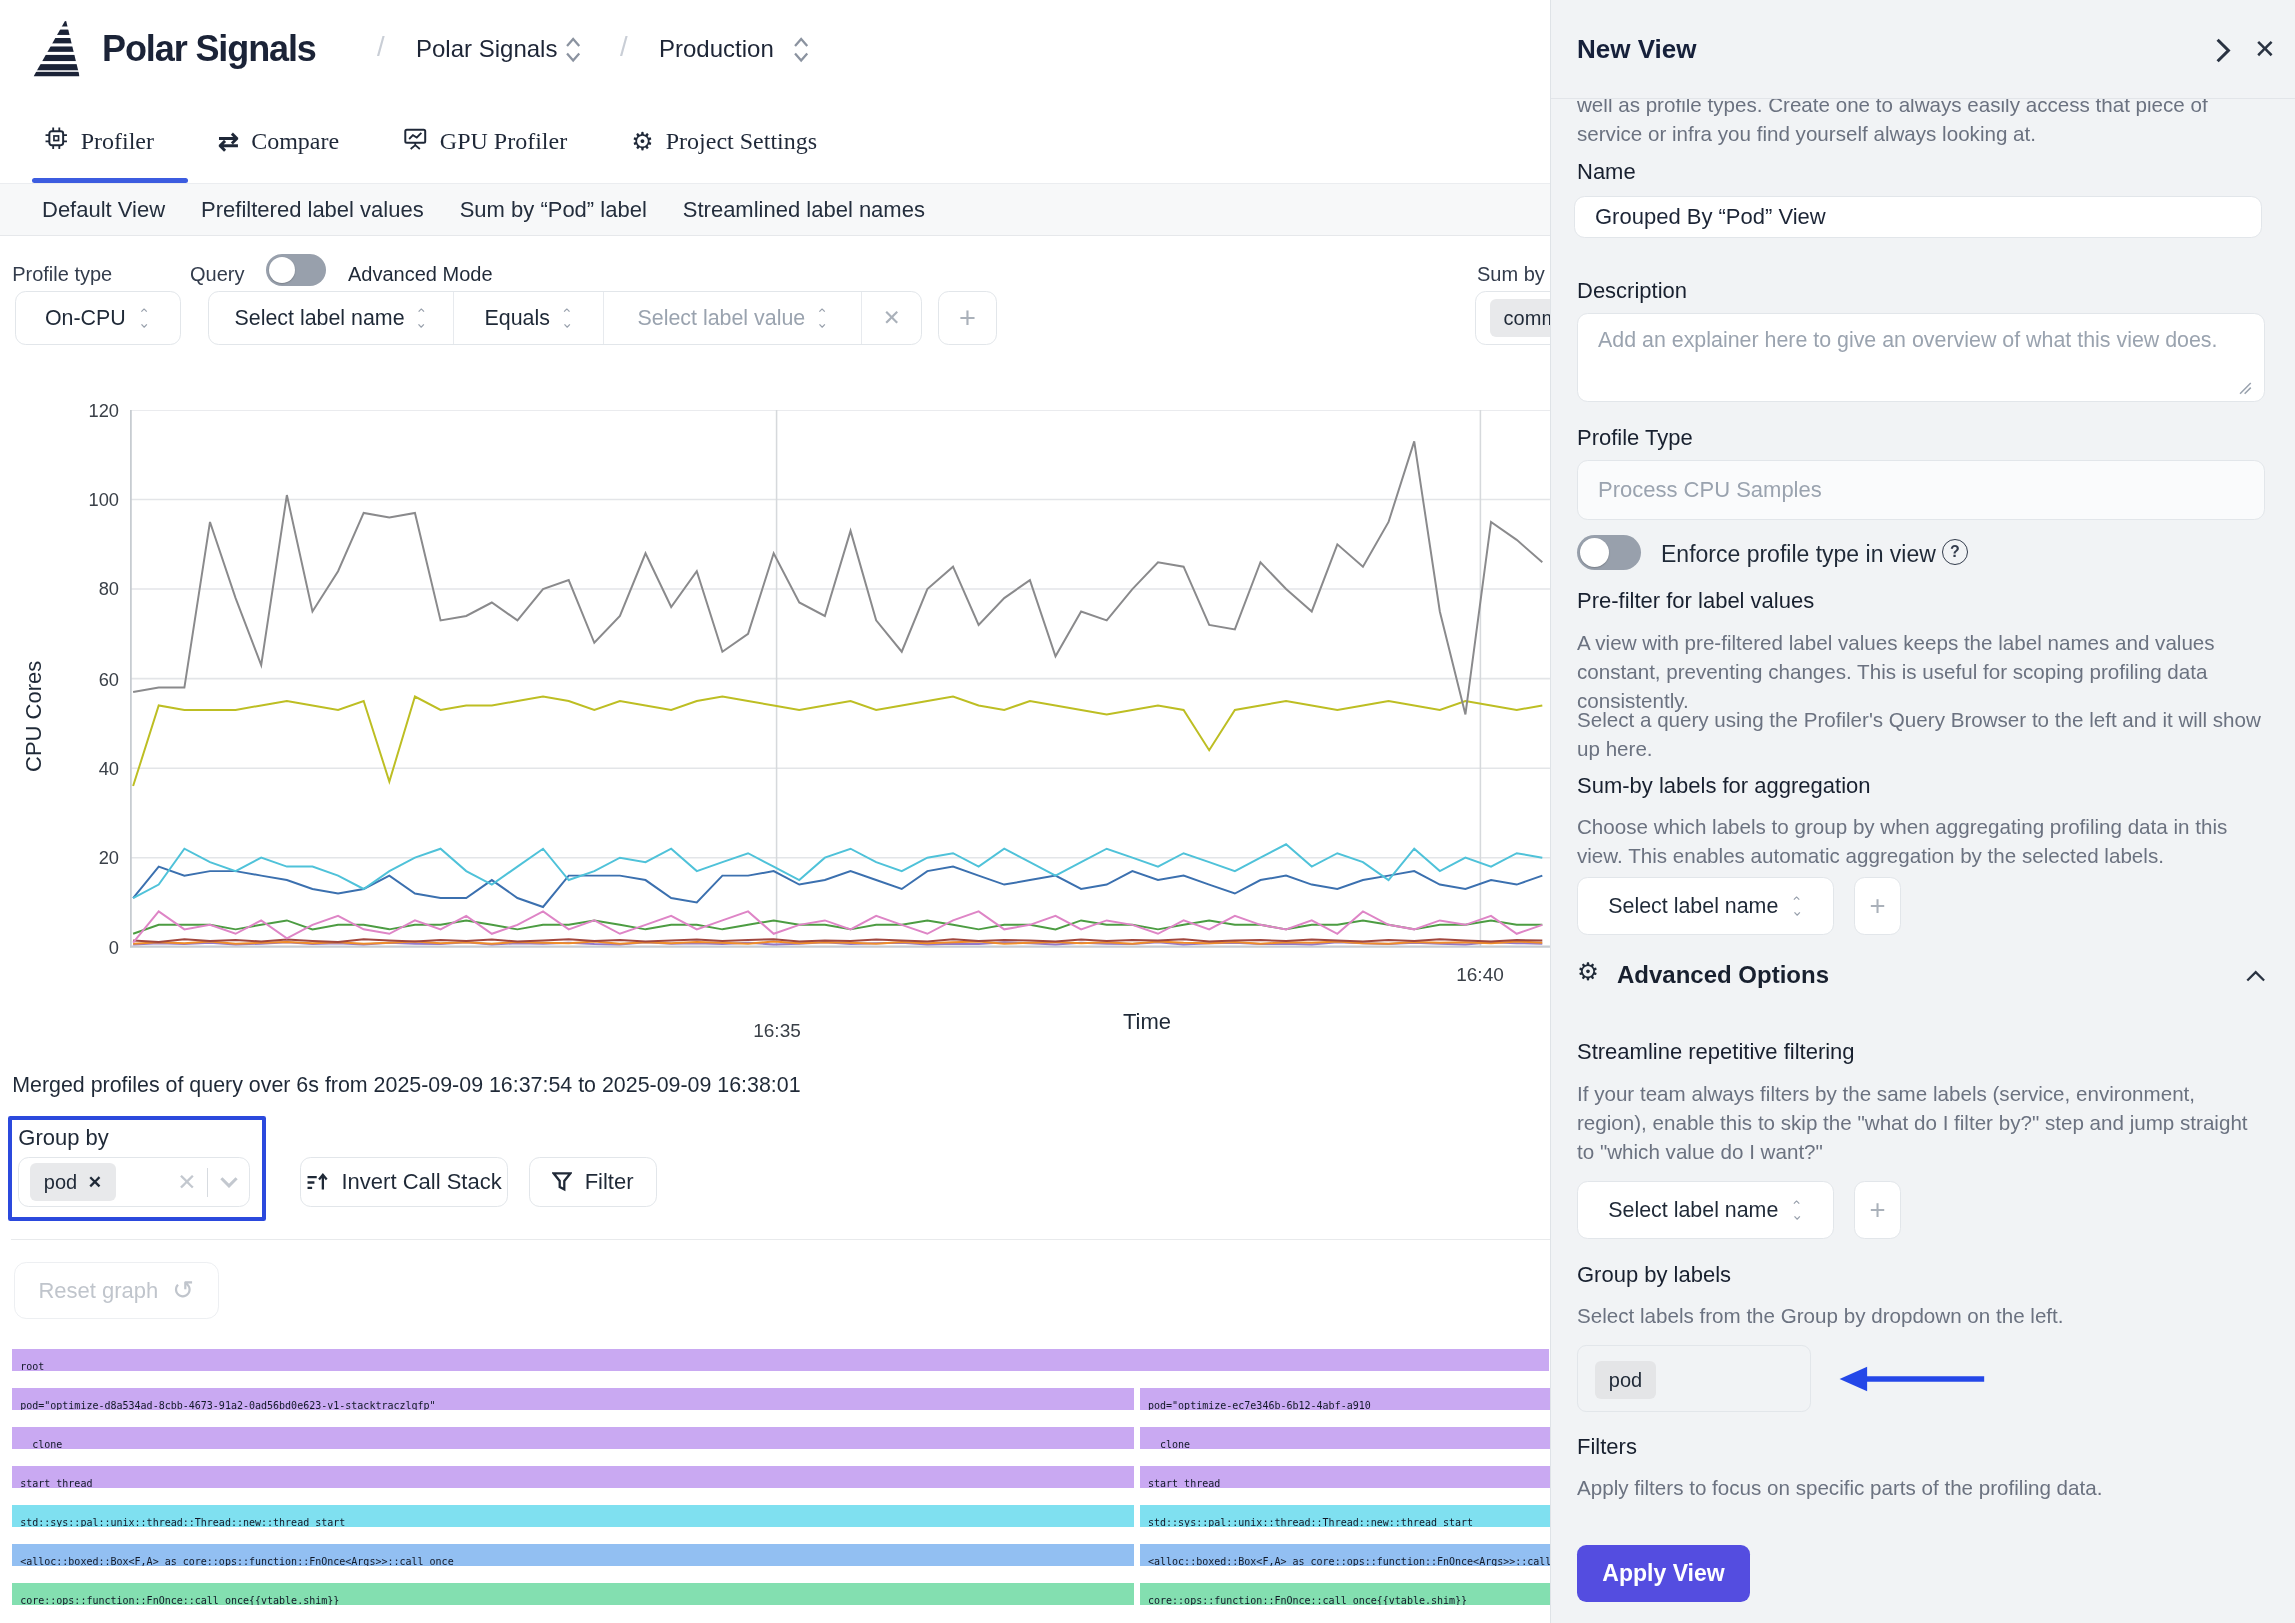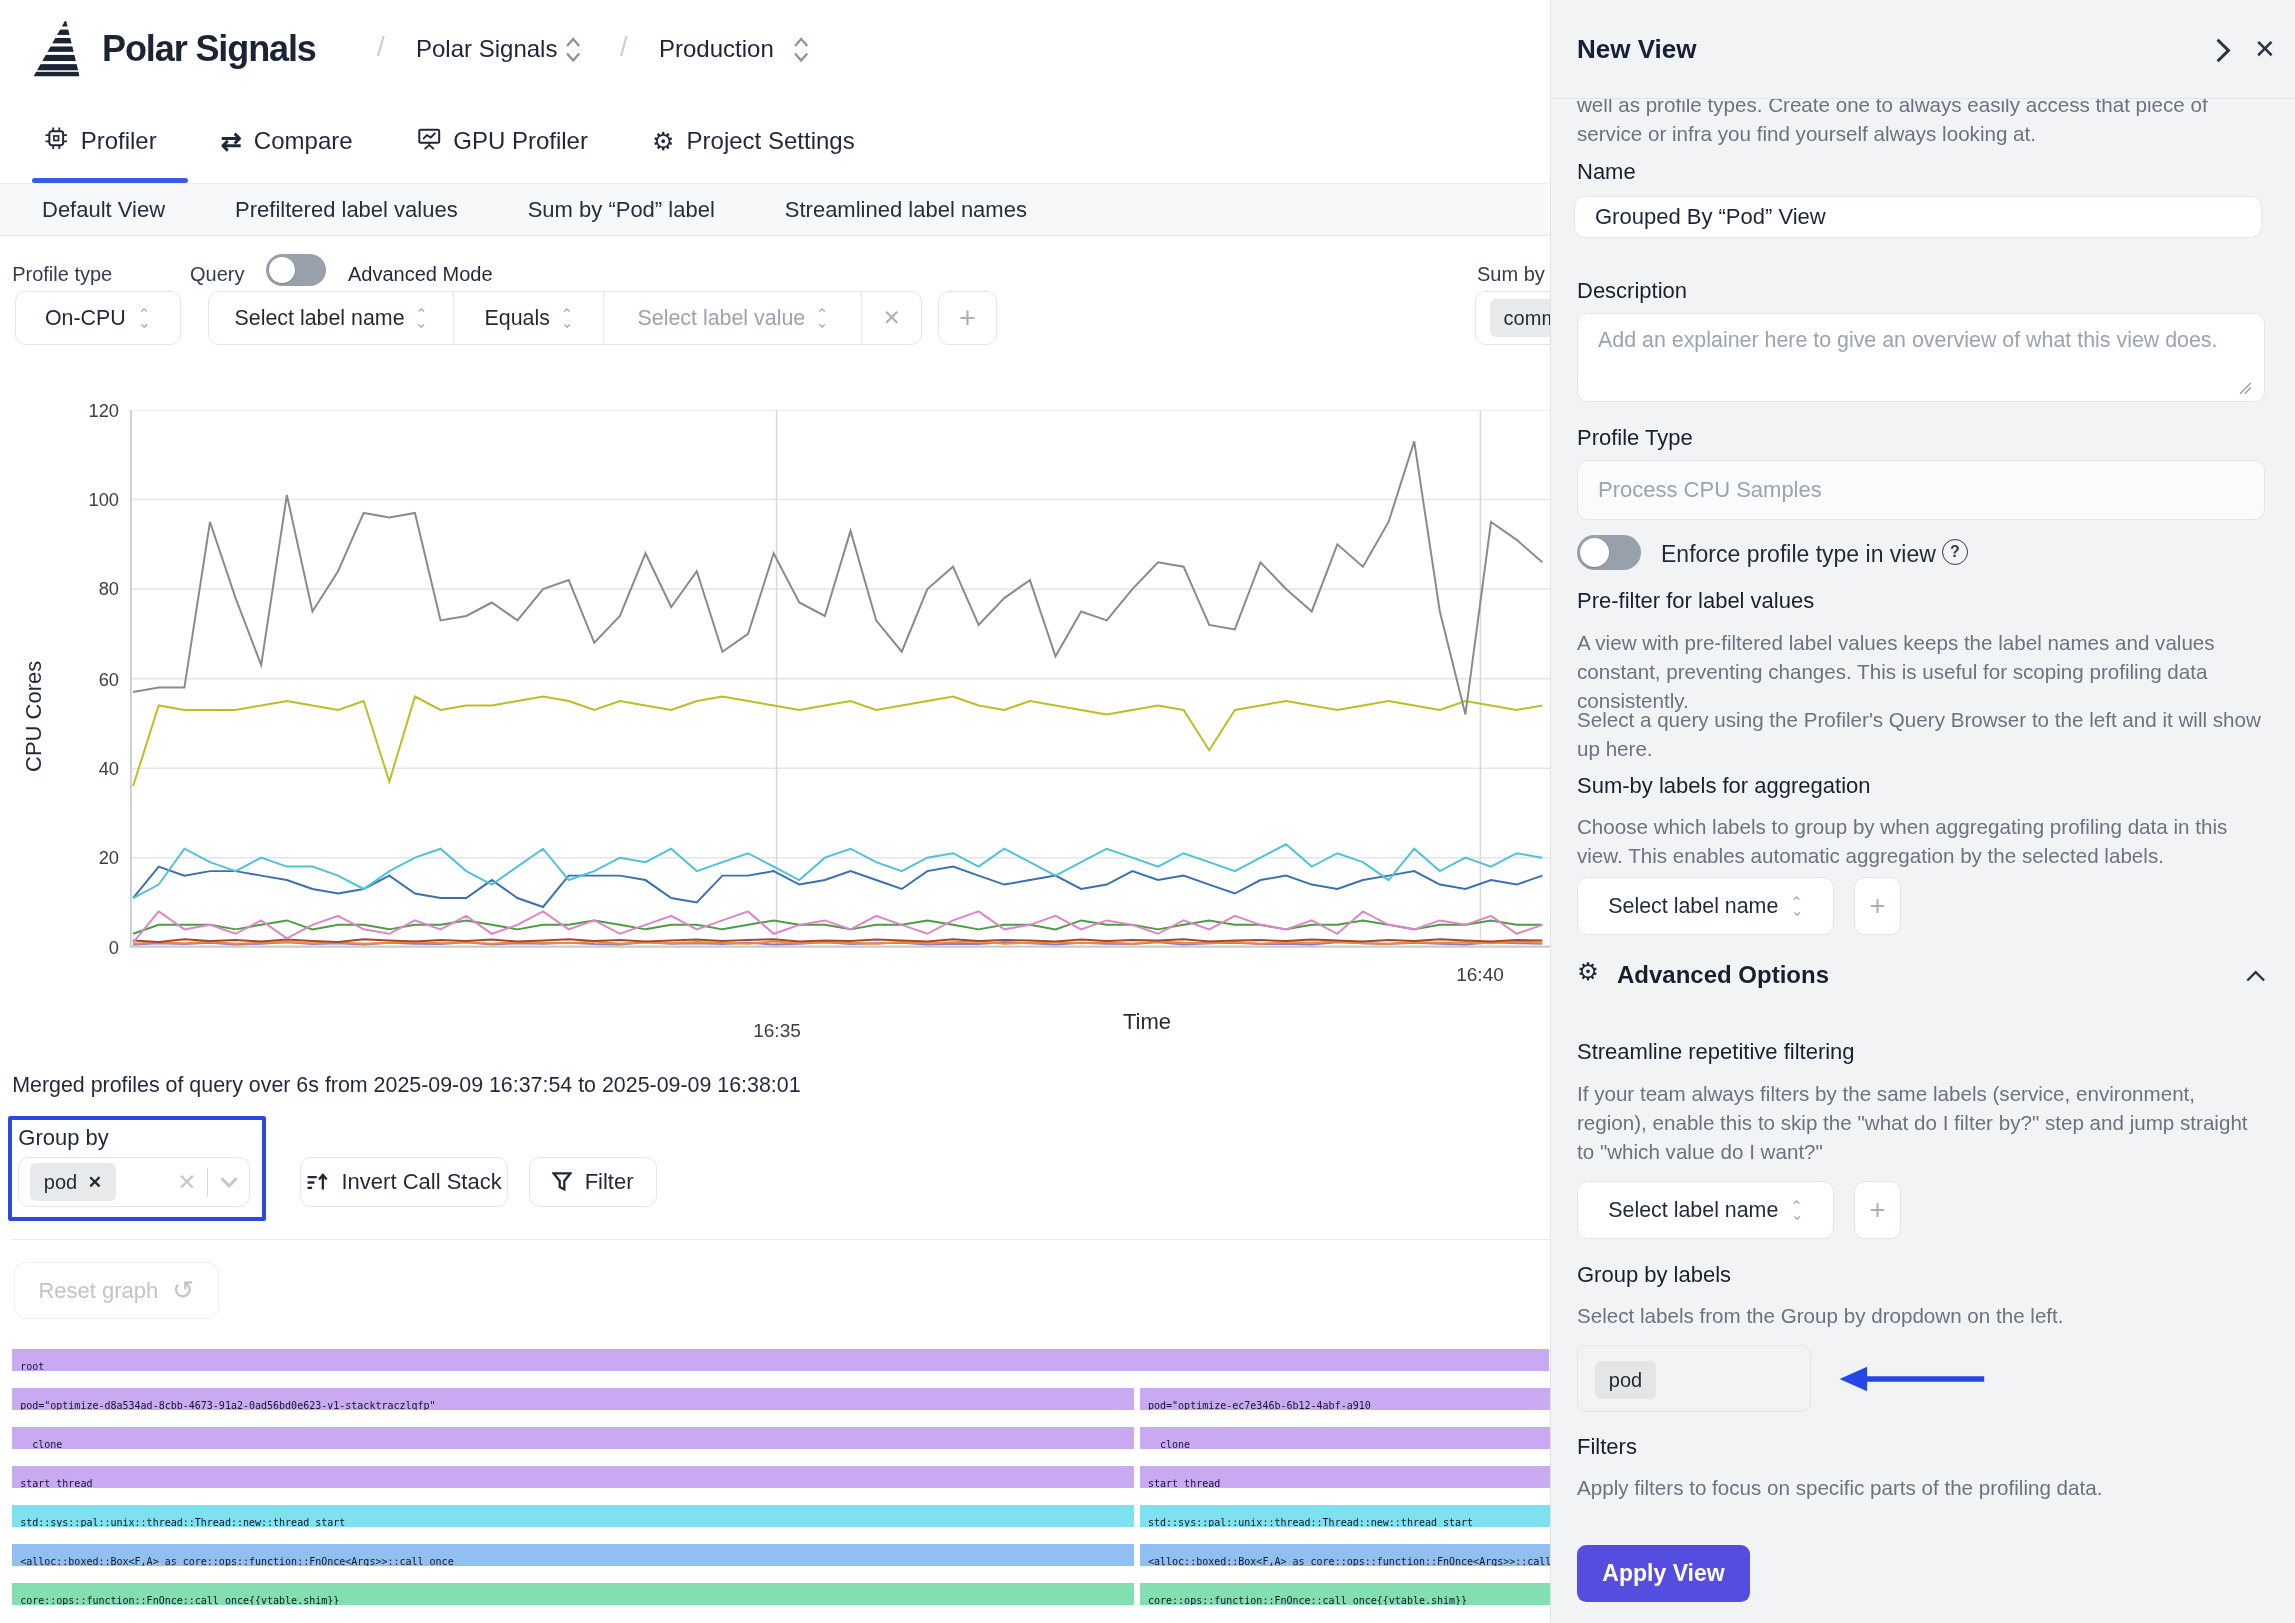--- a/index.html
+++ b/index.html
@@ -10,24 +10,24 @@
   }
   .abs { position:absolute; }
 
   
   .logo-text { font-size:36px; font-weight:bold; color:#1b2337; letter-spacing:-1.1px; }
   .crumb-slash { font-size:27.5px; color:#c9ced6; font-weight:300; }
   .crumb { font-size:24px; color:#1d2536; font-weight:500; }
 
   
   .tabs { display:flex; gap:64px; align-items:center; }
-  .tab { display:flex; gap:12.2px; align-items:center; font-size:24px; color:#1f2838; font-weight:500; cursor:pointer; }
+  .tab { display:flex; gap:12.2px; align-items:center; font-size:24px; color:#1f2838; font-weight:500; cursor:pointer;font-family:Liberation Serif, serif; }
   .tab .ticon { font-size:25px; color:#1f2838; }
   .tab-underline { background:#3c5ce0; height:5.3px; border-radius:3.1px; }
-  .subtab-bar { background:#f7f8f9; border-top:0.8px solid #ebedf0; border-bottom:0.8px solid #e6e8eb; display:flex; align-items:center; gap:70px; padding-left:42px; }
+  .subtab-bar { background:#f7f8f9; border-top:0.8px solid #ebedf0; border-bottom:0.8px solid #e6e8eb; display:flex; align-items:center; gap:36px; padding-left:42px; }
   .subtab { font-size:22px; color:#242e3d; }
 
   
   .small-label { font-size:20px; color:#333c4c; }
   .toggle { border-radius:763px; background:#98a0ac; position:absolute; }
   .toggle .knob { position:absolute; left:3.1px; top:3.1px; background:#fff; border-radius:50%; box-shadow:0 0.8px 1.5px rgba(0,0,0,.25); }
   .select, .btn {
     background:#fff; border:1.1px solid #e2e6ea; border-radius:10.7px;
     display:flex; align-items:center; font-size:21.4px; color:#1f2937;
   }

